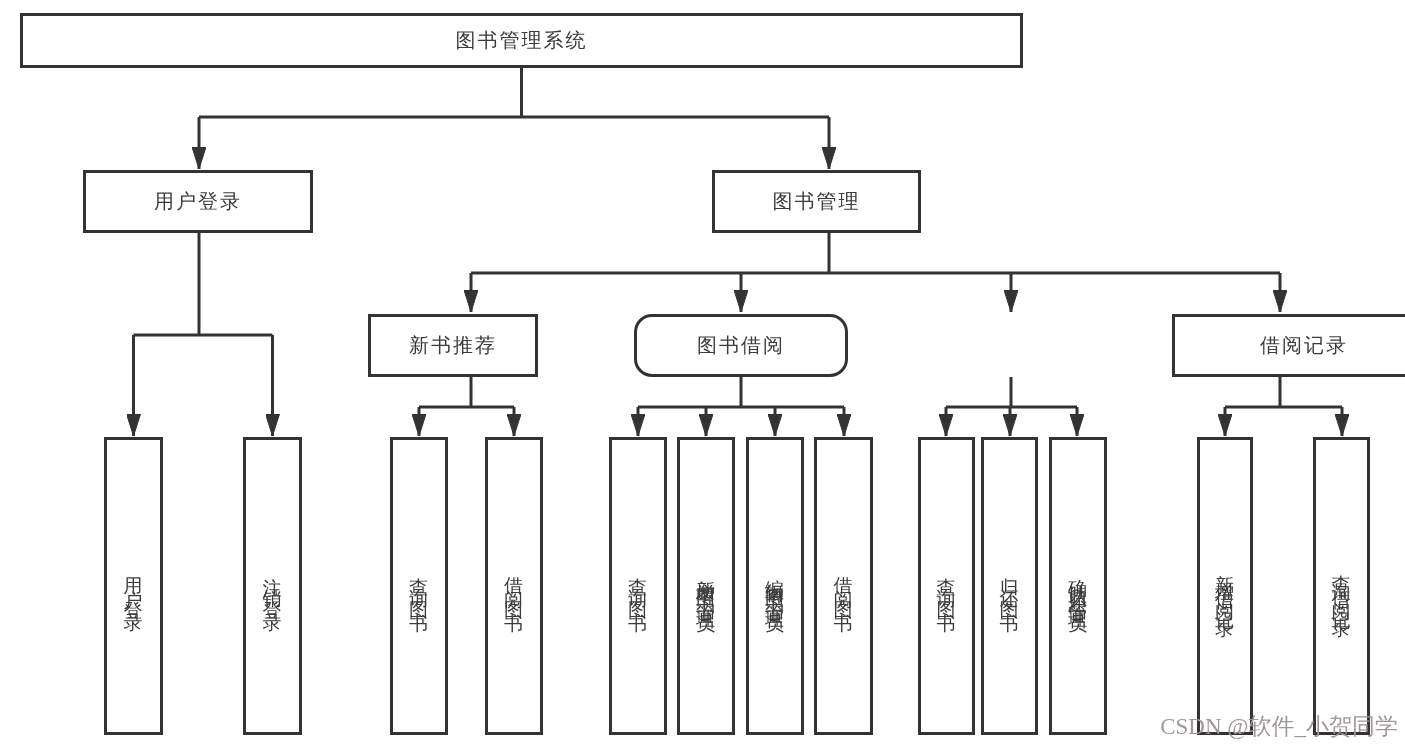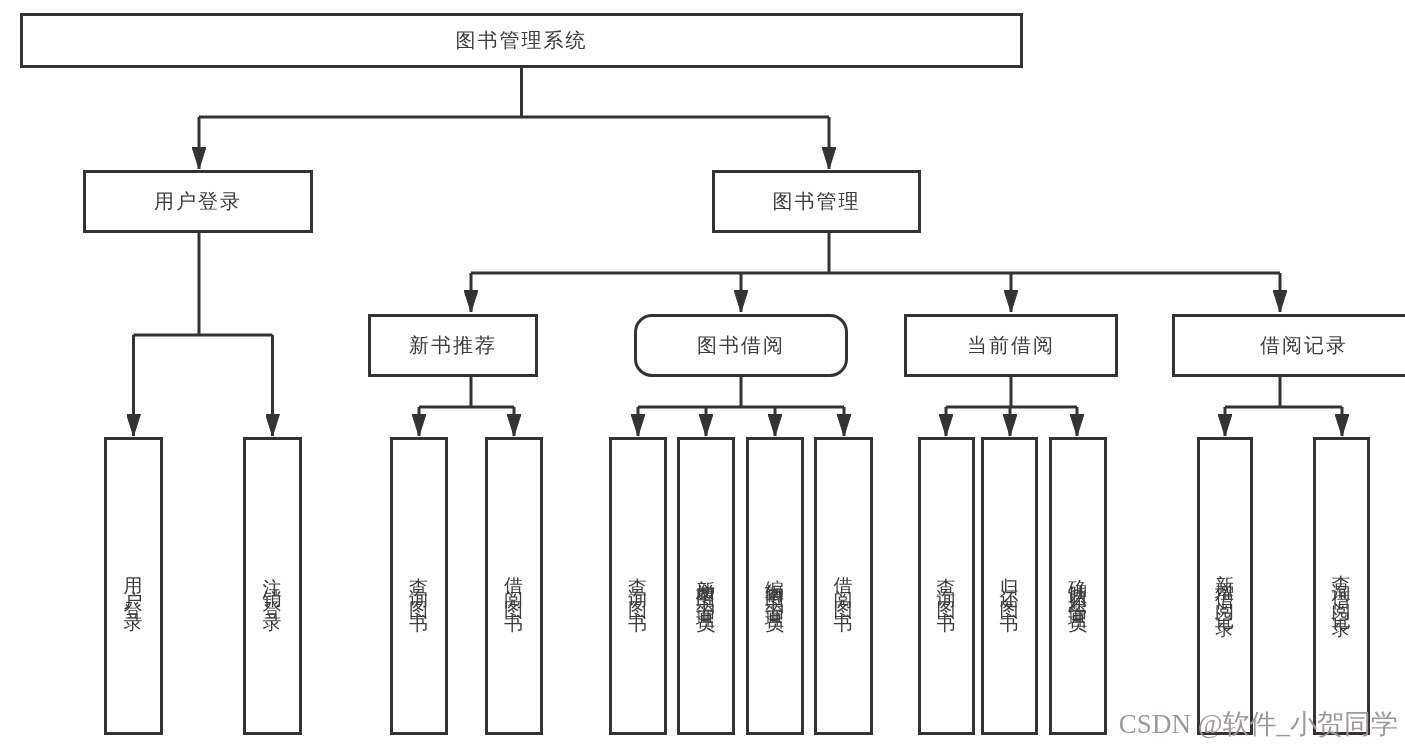--- a/index.html
+++ b/index.html
@@ -39,21 +39,21 @@
   .leaf span{
     writing-mode:vertical-rl;
     text-orientation:mixed;
     letter-spacing:12px;
     line-height:1;
     display:block;
   }
   .watermark{
     position:absolute;
     right:7px;bottom:5px;
-    font-size:27px;
+    font-size:23px;
     color:var(--watermark-color);
     white-space:nowrap;
     pointer-events:none;
   }
 </style>
 </head>
 <body>
 
 <div id="canvas">
 
@@ -105,21 +105,20 @@
     <line x1="1342" y1="407" x2="1342" y2="436" stroke-width="3" marker-end="url(#arrowhead)"></line>
   </svg>
 
   <div class="node hnode root">图书管理系统</div>
 
   <div class="node hnode lvl" style="left:83px;top:170px;width:230px;">用户登录</div>
   <div class="node hnode lvl" style="left:712px;top:170px;width:209px;">图书管理</div>
 
   <div class="node hnode lvl" style="left:368px;top:314px;width:170px;">新书推荐</div>
   <div class="node hnode lvl" style="left:634px;top:314px;width:214px;border-radius:18px;">图书借阅</div>
-  <div class="node hnode lvl" style="left:904px;top:314px;width:214px;">当前借阅</div>
   <div class="node hnode lvl" style="left:1172px;top:314px;width:244px;padding-left:20px;">借阅记录</div>
 
   <div class="node leaf" style="left:104px;width:59px;">
     <span>用户登录</span>
   </div>
   <div class="node leaf" style="left:243px;width:59px;">
     <span>注销登录</span>
   </div>
 
   <div class="node leaf" style="left:390px;width:58px;">

